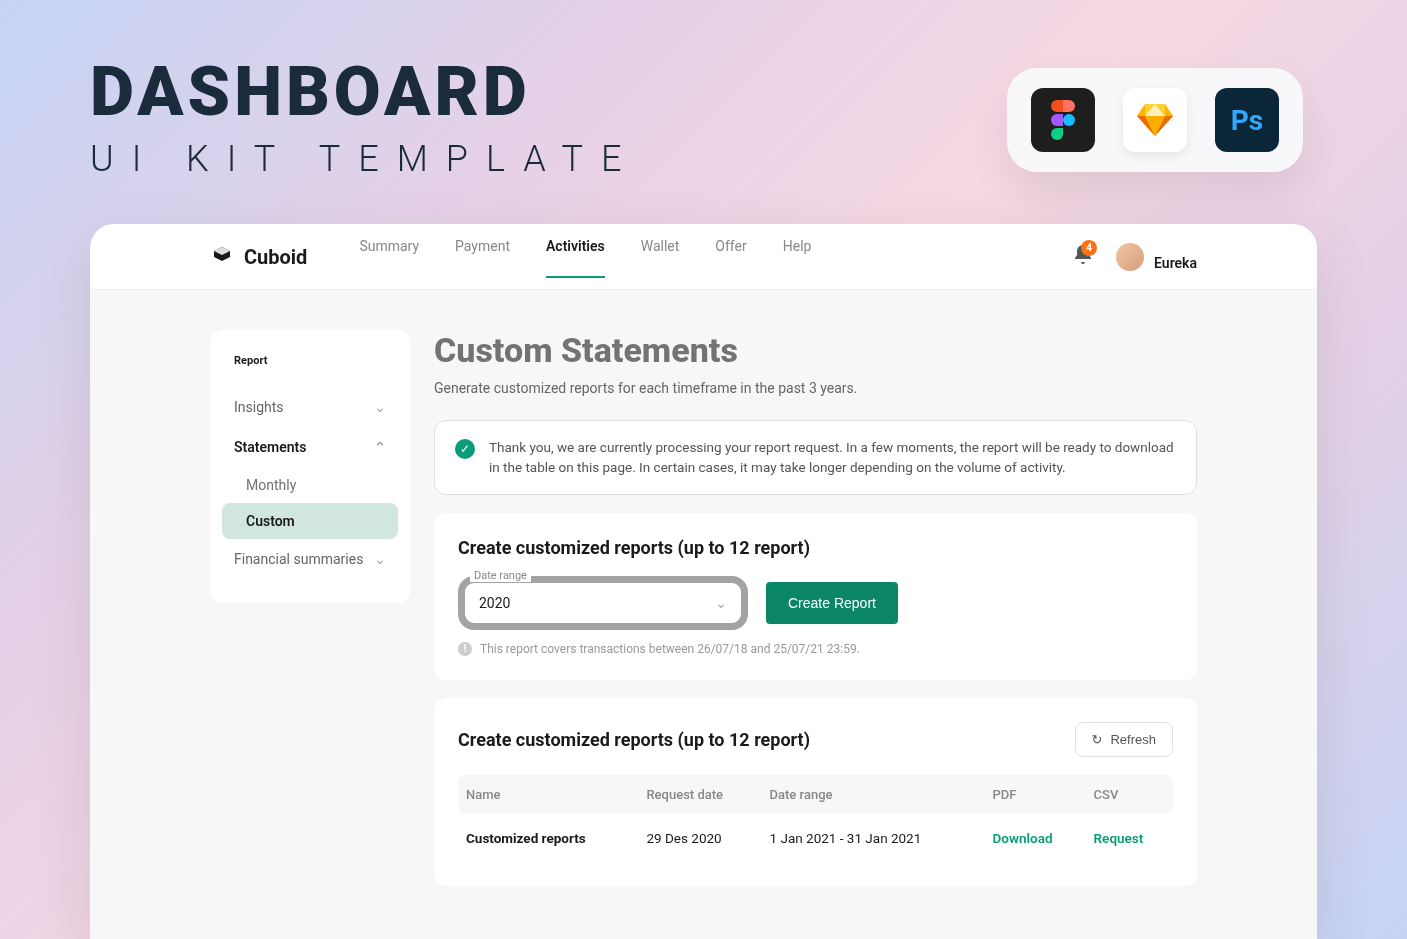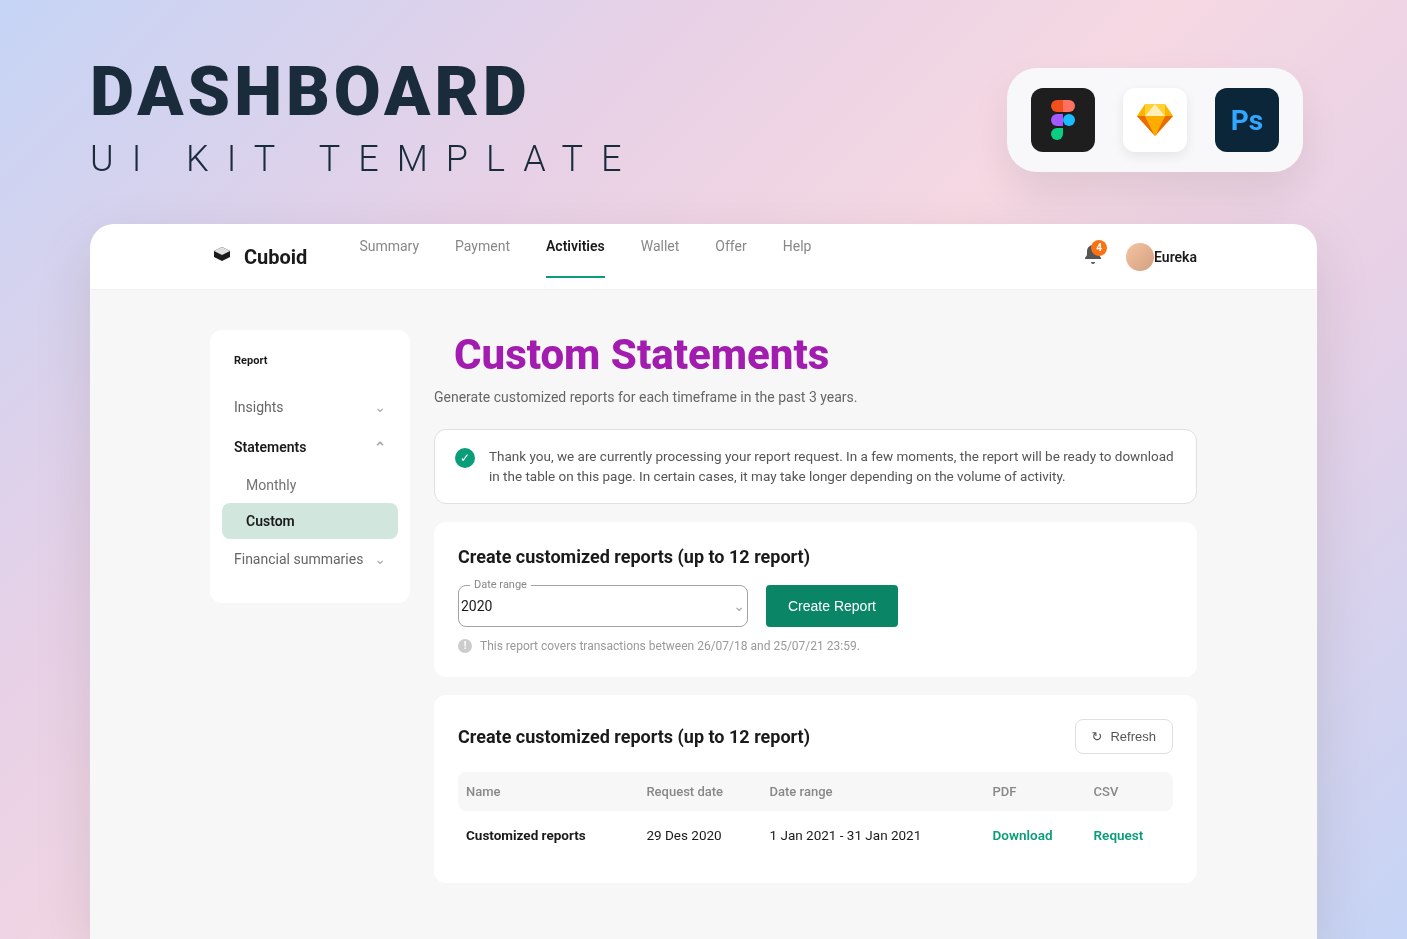--- a/index.html
+++ b/index.html
@@ -131,22 +131,22 @@
       width: 16px;
       height: 16px;
       font-size: 10px;
       display: flex;
       align-items: center;
       justify-content: center;
       font-weight: bold;
     }
     .user-wrap {
       display: flex;
-      align-items: center;
-      gap: 0;
+      align-items: flex-end;
+      gap: 10px;
       cursor: pointer;
     }
     .avatar {
       width: 28px;
       height: 28px;
       border-radius: 50%;
       background: linear-gradient(135deg, #f4c4a0, #d4a080);
     }
     .username {
       font-size: 14px;
@@ -195,25 +195,24 @@
     .sb-subitem.active {
       background: #d1e7dd;
       color: #1a1a1a;
       font-weight: 600;
     }
     .main {
       flex: 1;
       min-width: 0;
     }
     .page-title {
-      font-size: 42px;
+      font-size: 34px;
       font-weight: 800;
-      color: #a21caf;
+      color: #737373;
       margin-bottom: 10px;
-      margin-left: 20px;
     }
     .page-subtitle {
       font-size: 14px;
       color: #666;
       margin-bottom: 24px;
     }
     .alert {
       background: #fff;
       border: 1px solid #e0e0e0;
       border-radius: 12px;
@@ -267,23 +266,23 @@
       position: absolute;
       top: -7px;
       left: 12px;
       background: #fff;
       padding: 0 4px;
       font-size: 11px;
       color: #888;
     }
     .select-input {
       width: 100%;
-      border: 1px solid #a3a3a3;
-      border-radius: 8px;
-      padding: 12px 2px;
+      border: 7px solid #a3a3a3;
+      border-radius: 16px;
+      padding: 12px 14px;
       font-size: 14px;
       color: #1a1a1a;
       display: flex;
       justify-content: space-between;
       align-items: center;
       cursor: pointer;
     }
     .btn-primary {
       background: #0a8566;
       color: #fff;

